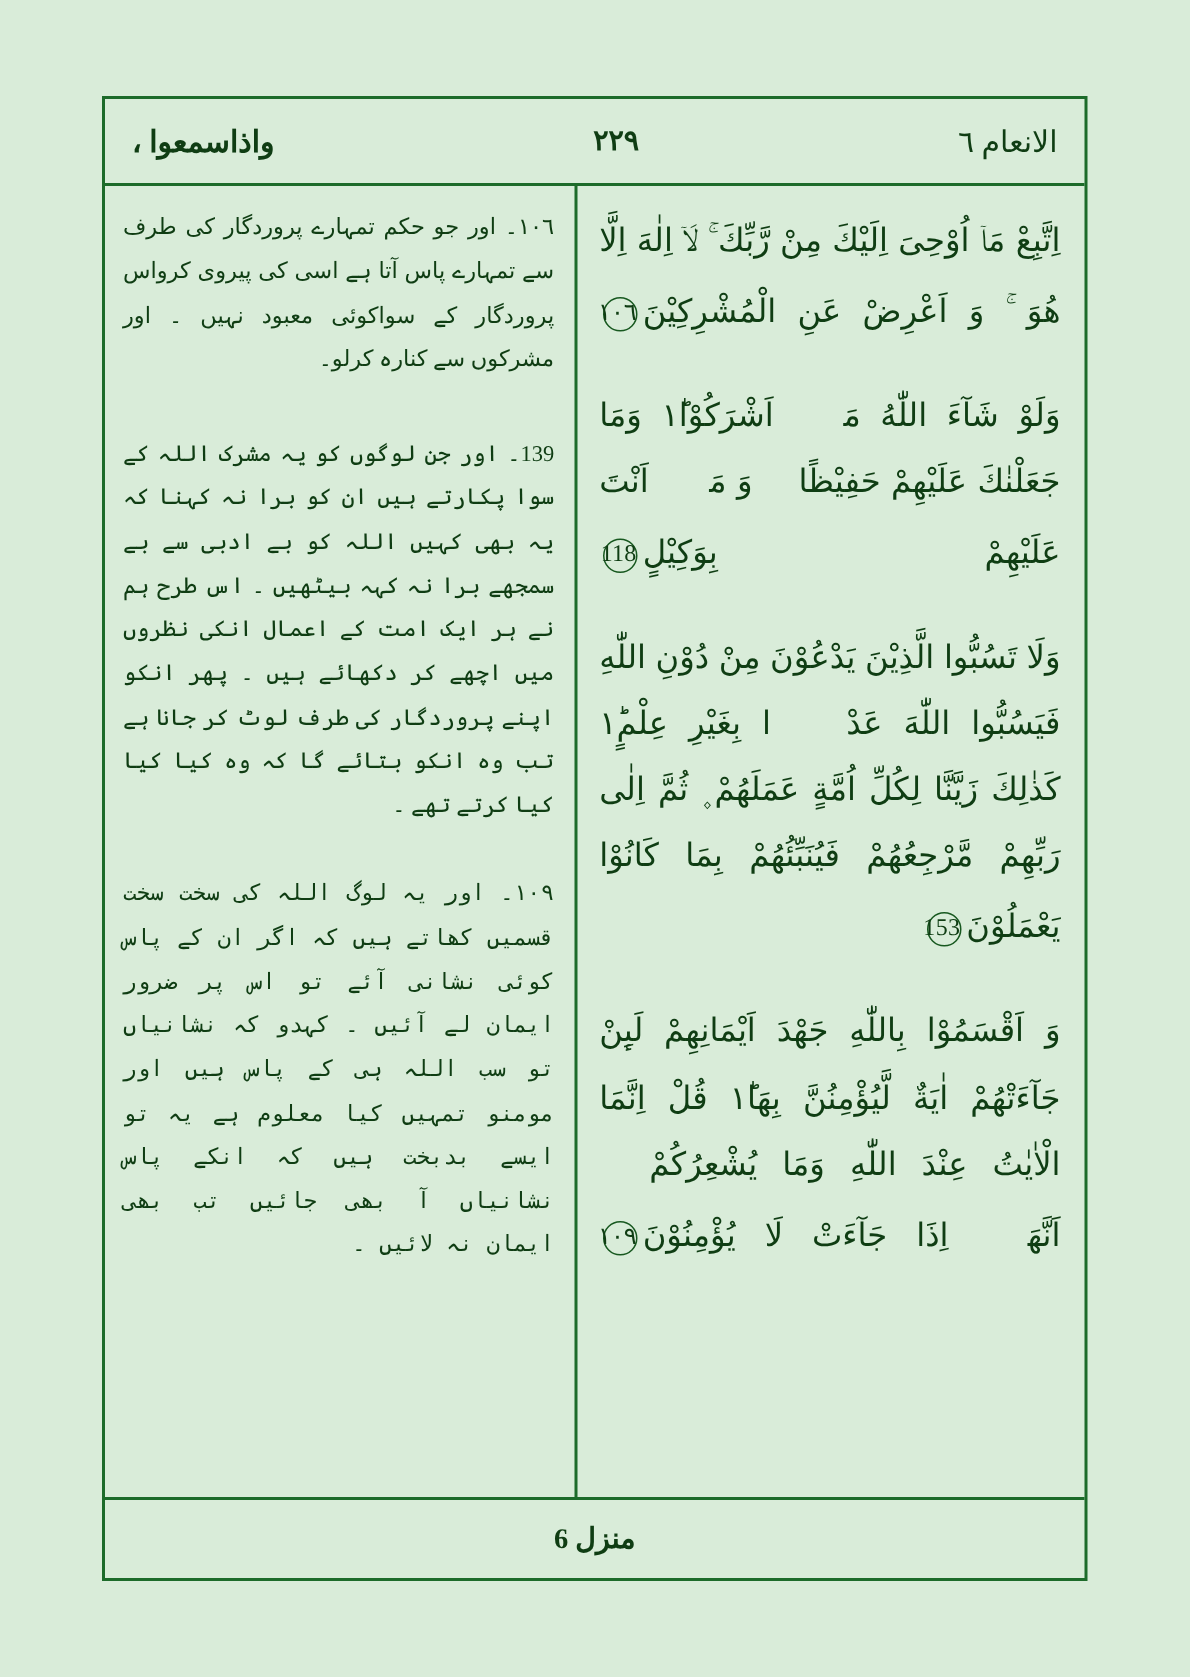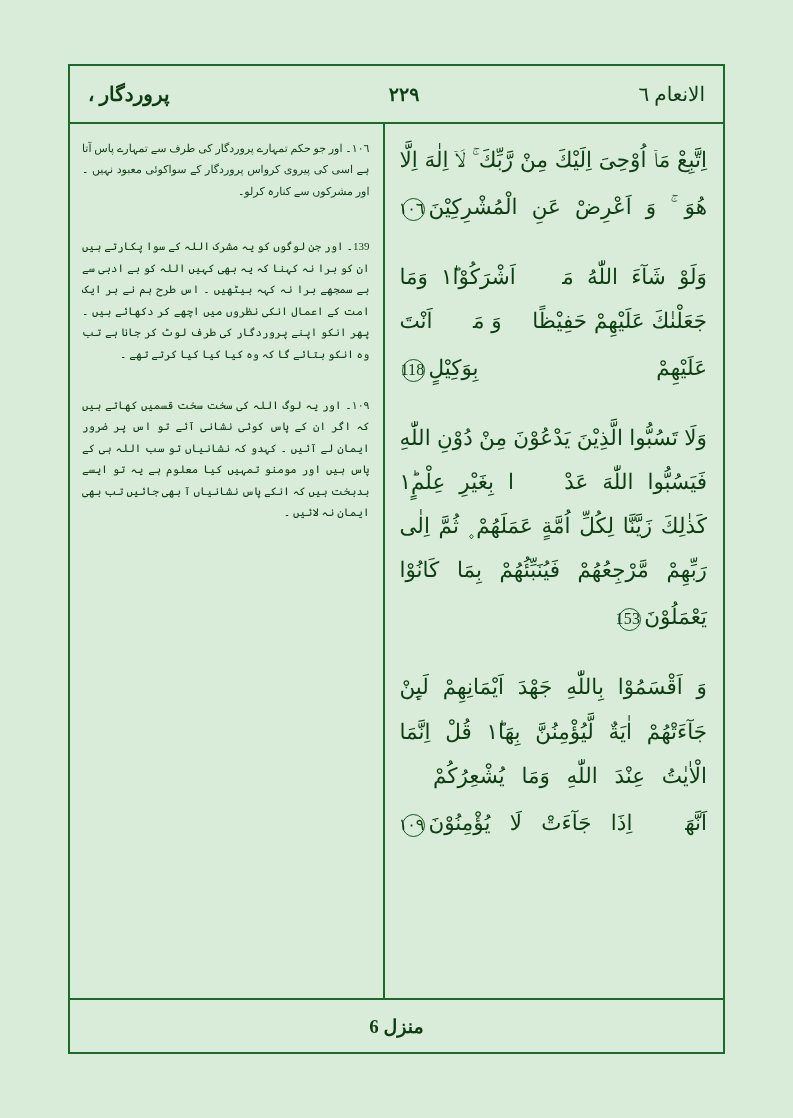--- a/index.html
+++ b/index.html
@@ -93,29 +93,29 @@
     border-radius: 50%;
     width: 21px;
     height: 21px;
     line-height: 19px;
     font-size: 16px;
     text-align: center;
     vertical-align: middle;
     margin: 16px 3px;
   }
   .urdu-para {
-    font-size: 11px;
+    font-size: 15px;
     line-height: 1.95;
     text-align: justify;
     text-align-last: right;
     margin: 0 0 18px 0;
   }
   .u2 { margin-top: 34px; }
   .u3 { margin-top: 34px; }
-  .u4 { margin-top: 30px; }
+  .u4 { margin-top: 30px; font-family: Liberation Mono, monospace; }
   
   .footer {
     flex: 0 0 52px;
     border-top: 2px solid #1d6b2a;
     display: flex;
     align-items: center;
     justify-content: center;
     direction: rtl;
   }
   .footer .manzil {
@@ -125,21 +125,21 @@
 </style>
 </head>
 <body>
 
 <div class="page">
   <div class="frame">
 
     <div class="header">
       <div class="sura">الانعام ٦</div>
       <div class="pageno">٢٢٩</div>
-      <div class="juz">پروردگار ،</div>
+      <div class="juz">واذاسمعوا ،</div>
     </div>
 
     <div class="body">
 
       <div class="col-arabic">
         <div class="ayah-block b1">
           <span>اِتَّبِعْ مَاۤ اُوْحِىَ اِلَيْكَ مِنْ رَّبِّكَ ۚ لَاۤ اِلٰهَ اِلَّا هُوَ ۚ وَ اَعْرِضْ عَنِ الْمُشْرِكِيْنَ</span><span class="ayah-end">١٠٦</span>
         </div>
         <div class="ayah-block b2">
           <span>وَلَوْ شَآءَ اللّٰهُ مَاۤ اَشْرَكُوْا١ؕ وَمَا جَعَلْنٰكَ عَلَيْهِمْ حَفِيْظًا ۚ وَ مَاۤ اَنْتَ عَلَيْهِمْ بِوَكِيْلٍ</span><span class="ayah-end">118</span>

